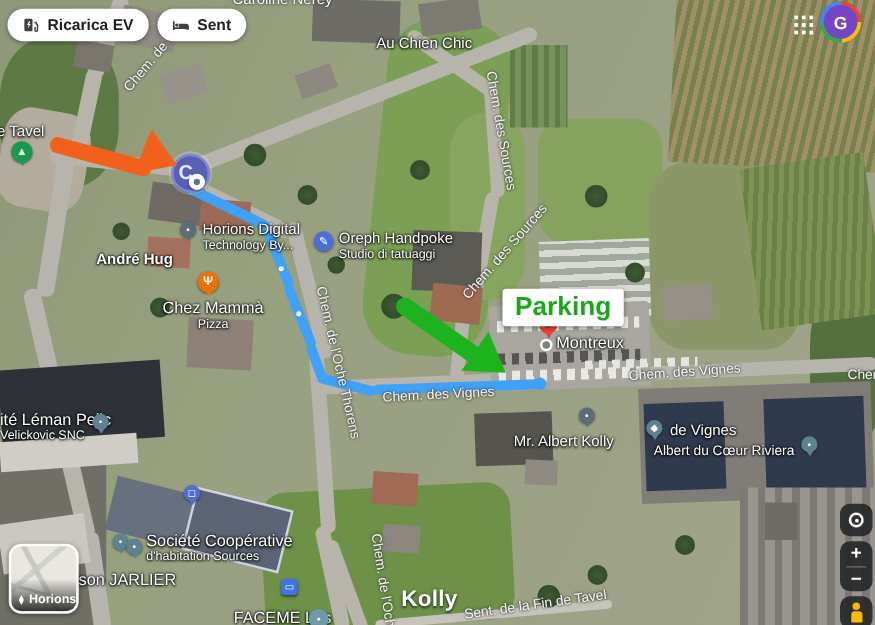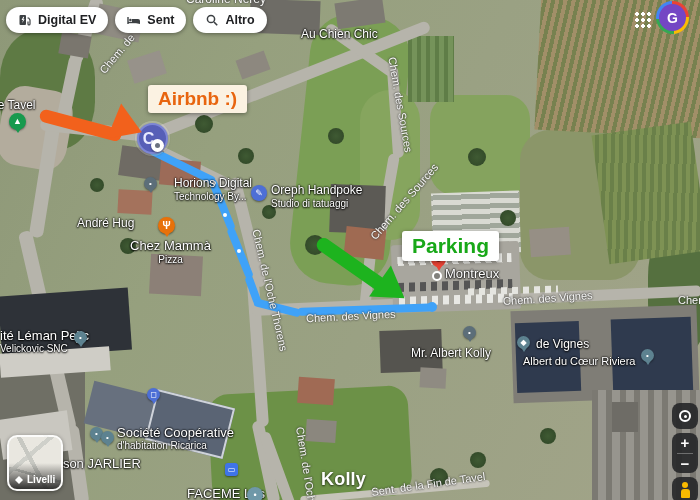--- a/index.html
+++ b/index.html
@@ -194,33 +194,33 @@
     <i class="rdot" style="left:237px;top:249px;"></i>
   </div>
 
   <div>
 
   <div class="maplabel street" style="left: 186px; top: -7px; font-size: 12px;"><span class="t">Caroline Nerey</span></div>
       <div class="maplabel place" style="left: 301px; top: 28px;"><span class="t">Au Chien Chic</span></div>
       <div class="maplabel street" style="left: 398px; top: 56px; transform: rotate(80deg); transform-origin: 0px 0px;"><span class="t">Chem. des Sources</span></div>
       <div class="maplabel street" style="left: 368px; top: 234px; transform: rotate(-49deg); transform-origin: 0px 0px;"><span class="t">Chem. des Sources</span></div>
       <div class="maplabel place" style="left: -9px; top: 99px;"><span class="t">de Tavel</span></div>
-      <div class="maplabel place" style="left: 174px; top: 177px;"><span class="t">Horions Digital</span><span class="s">Technology By...</span></div>
+      <div class="maplabel place" style="left: 162px; top: 177px;"><span class="t">Horions Digital</span><span class="s">Technology By...</span></div>
       <div class="maplabel place" style="left: 271px; top: 184px;"><span class="t">Oreph Handpoke</span><span class="s">Studio di tatuaggi</span></div>
-      <div class="maplabel place" style="left: 77px; top: 217px;"><span class="t">André Hug</span></div>
+      <div class="maplabel place" style="left: 77px; top: 201px; font-weight: bold;"><span class="t">André Hug</span></div>
       <div class="maplabel lg ctr" style="left: 130px; top: 239px;"><span class="t">Chez Mammà</span><span class="s">Pizza</span></div>
       <div class="maplabel lg" style="left: 445px; top: 267px;"><span class="t">Montreux</span></div>
       <div class="maplabel street" style="left: 306px; top: 310px; transform: rotate(-3deg);"><span class="t">Chem. des Vignes</span></div>
       <div class="maplabel street" style="left: 503px; top: 292px; transform: rotate(-4deg);"><span class="t">Chem. des Vignes</span></div>
       <div class="maplabel street" style="left: 678px; top: 294px;"><span class="t">Chem. des Vignes</span></div>
       <div class="maplabel place" style="left: 411px; top: 347px;"><span class="t">Mr. Albert Kolly</span></div>
       <div class="maplabel place" style="left: 536px; top: 338px;"><span class="t">de Vignes</span></div>
       <div class="maplabel sm" style="left: 523px; top: 355px;"><span class="t">Albert du Cœur Riviera</span></div>
       <div class="maplabel place" style="left: 0px; top: 329px; font-size: 13px;"><span class="t">ité Léman Pejic</span><span class="s">Velickovic SNC</span></div>
-      <div class="maplabel place" style="left: 117px; top: 426px; font-size: 13px;"><span class="t">Société Coopérative</span><span class="s">d'habitation Ricarica</span></div>
+      <div class="maplabel place" style="left: 117px; top: 426px; font-size: 13px;"><span class="t">Société Coopérative</span><span class="s">d'habitation Sources</span></div>
       <div class="maplabel place" style="left: 60px; top: 457px; font-size: 13px;"><span class="t">ison JARLIER</span></div>
       <div class="maplabel lg" style="left: 187px; top: 487px;"><span class="t">FACEME Les</span></div>
       <div class="maplabel street" style="left: 262px; top: 228px; transform: rotate(77deg); transform-origin: 0px 0px;"><span class="t">Chem. de l'Oche Thorens</span></div>
       <div class="maplabel street" style="left: 306px; top: 426px; transform: rotate(81deg); transform-origin: 0px 0px;"><span class="t">Chem. de l'Oche</span></div>
       <div class="maplabel street" style="left: 97px; top: 68px; transform: rotate(-50deg); transform-origin: 0px 0px;"><span class="t">Chem. de</span></div>
       <div class="maplabel street" style="left: 371px; top: 478px; transform: rotate(-8deg);"><span class="t">Sent. de la Fin de Tavel</span></div>
     </div>
 
   <div>
 
@@ -267,58 +267,50 @@
 
   <div class="cmarker">C</div>
   <div class="cdot"></div>
   <div class="redpin"></div>
   <div class="ringdot"></div>
 
   <i class="shaft" style="left:40px;top:108px;width:84px;height:13px;background:#f2611c;transform:rotate(15deg);"></i>
   <i class="head" style="left:114px;top:121px;border-left:30px solid #f2611c;border-top:19px solid rgba(0,0,0,0);border-bottom:19px solid rgba(0,0,0,0);transform:rotate(22deg);margin-top:-19px;"></i>
   <i class="shaft" style="left:318px;top:234px;width:82px;height:14px;background:#1db31e;transform:rotate(35deg);"></i>
   <i class="head" style="left:380px;top:281px;border-left:30px solid #1db31e;border-top:19px solid rgba(0,0,0,0);border-bottom:19px solid rgba(0,0,0,0);transform:rotate(35deg);margin-top:-19px;"></i>
-  <div class="annot airbnb">Airbnb :)</div>
   <div class="annot parking">Parking</div>
 
   <div class="toolbar">
     <div class="chip">
       <svg width="14" height="14" viewBox="0 0 14 14">
           <rect x="1.5" y="2" width="6.5" height="10" rx="1" fill="#3c4043"></rect>
           <path d="M5.4 3.5 3.6 7h1.4l-.8 3 2.4-3.8H5.2l.9-1.7z" fill="#fff"></path>
           <path d="M9.5 5h1.2L12 7v4a1 1 0 0 1-2 0V8.5" fill="none" stroke="#3c4043" stroke-width="1.2"></path>
         </svg>
-      <span>Digital EV</span>
+      <span>Ricarica EV</span>
     </div>
     <div class="chip">
       <svg width="14" height="14" viewBox="0 0 14 14">
           <path d="M1 11V4" stroke="#3c4043" stroke-width="1.4"></path>
           <path d="M13 11V8a2 2 0 0 0-2-2H5v3" fill="#3c4043"></path>
           <circle cx="3.4" cy="7" r="1.3" fill="#3c4043"></circle>
           <path d="M1 9.5h12" stroke="#3c4043" stroke-width="1.4"></path>
         </svg>
       <span>Sent</span>
     </div>
-    <div class="chip">
-      <svg width="14" height="14" viewBox="0 0 14 14">
-          <circle cx="6" cy="6" r="3.6" fill="none" stroke="#3c4043" stroke-width="1.5"></circle>
-          <path d="M9 9l3.2 3.2" stroke="#3c4043" stroke-width="1.6"></path>
-        </svg>
-      <span>Altro</span>
-    </div>
   </div>
   <div class="gridicon"></div>
   <div class="avatar">
     <div class="inner">G</div>
   </div>
 
   <div class="layersbox">
     <div class="shade">
       <span class="ldia"></span>
-      <span class="lbl">Livelli</span>
+      <span class="lbl">Horions</span>
     </div>
   </div>
   <div class="glogo">Kolly</div>
   <div class="ctl myloc">
       <span class="ring"></span>
     </div>
   <div class="ctl zoomctl">
     <div class="zbtn">+</div>
     <div class="zdiv"></div>
     <div class="zbtn">−</div>

